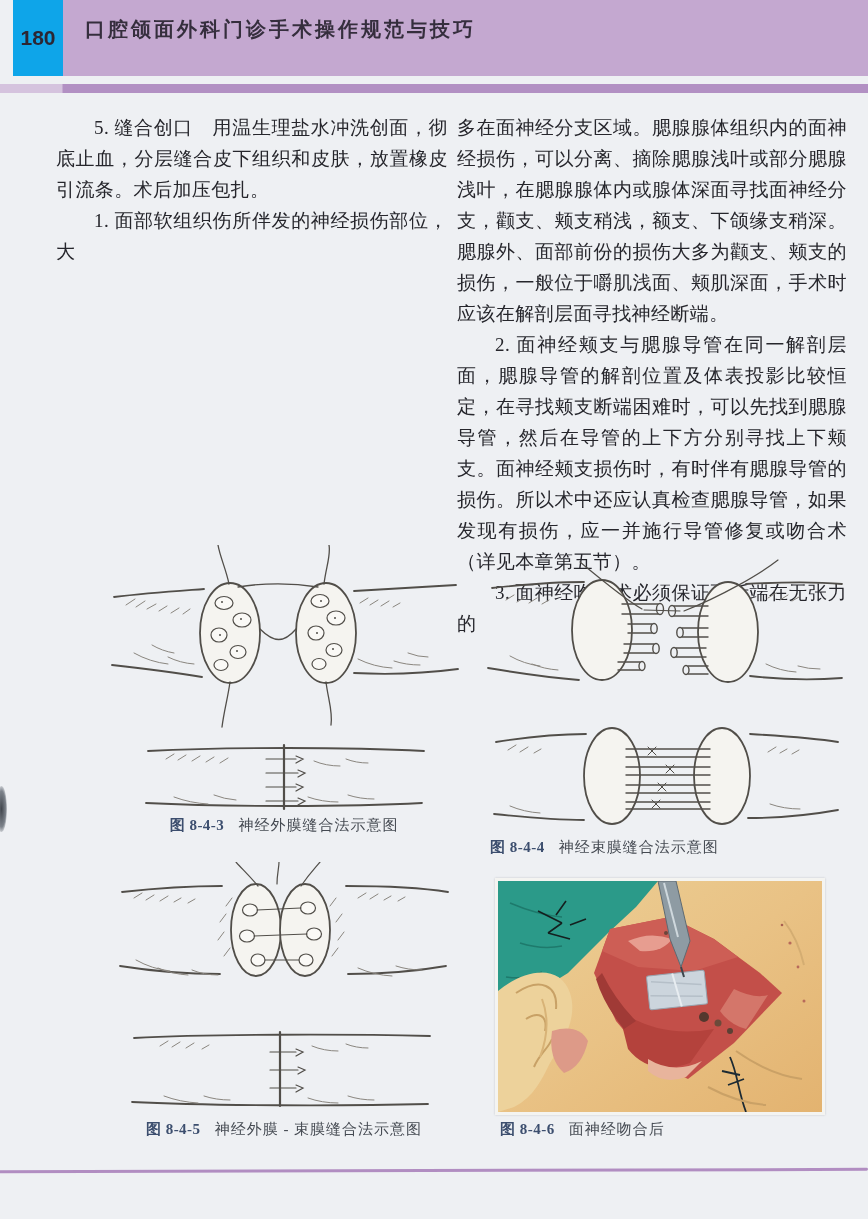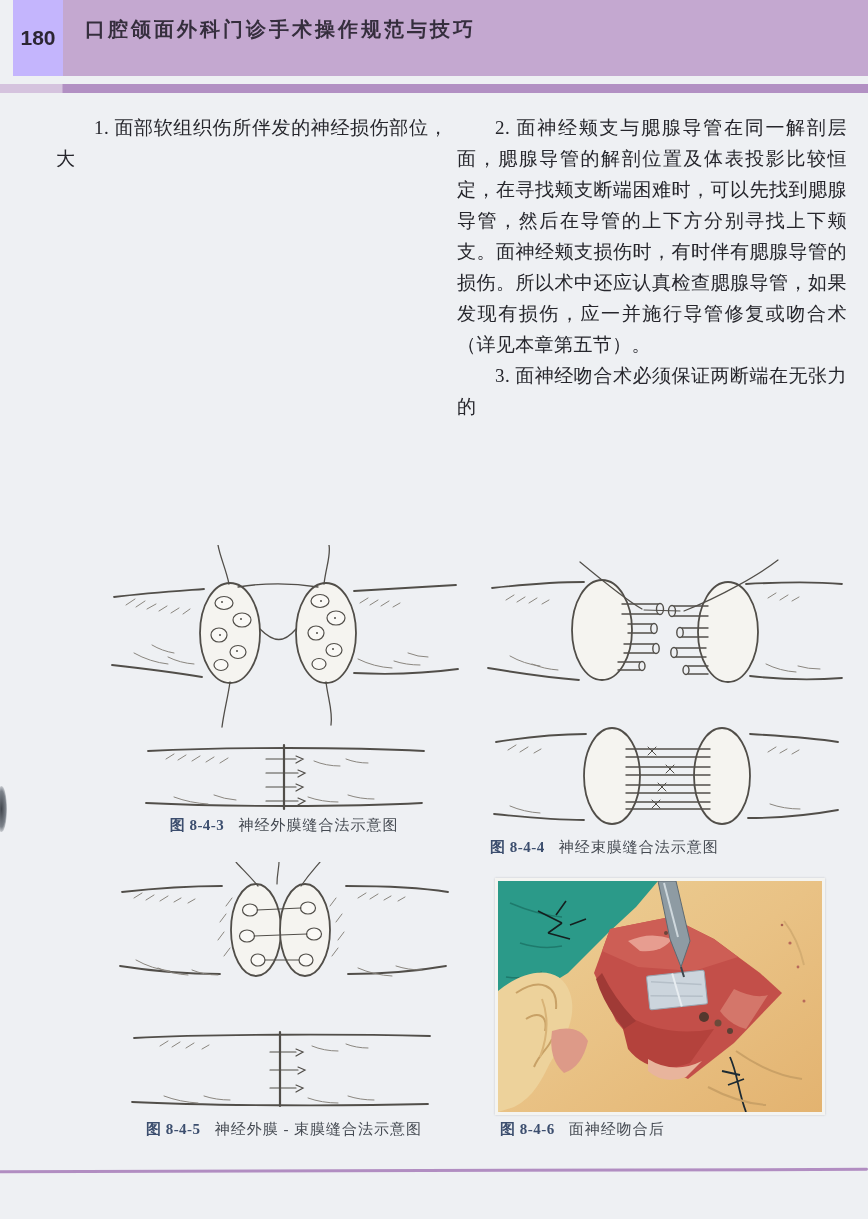--- a/index.html
+++ b/index.html
@@ -3,21 +3,21 @@
 <meta charset="utf-8">
 <style>
   html,body{margin:0;padding:0;}
   body{
     width:868px;height:1219px;position:relative;overflow:hidden;
     background:#eef0f3;
     font-family:"Liberation Serif", serif;
   }
   
   .header-band{position:absolute;left:13px;top:0;width:855px;height:76px;background:#c4a8d0;}
-  .pageno-block{position:absolute;left:0;top:0;width:50px;height:76px;background:#c4b5fd;
+  .pageno-block{position:absolute;left:0;top:0;width:50px;height:76px;background:#0ea5e9;
     display:flex;align-items:center;justify-content:center;}
   .pageno{font-family:"Liberation Sans",sans-serif;font-size:21px;font-weight:600;color:#2c2633;}
   .header-title{position:absolute;left:72px;top:0;height:59px;display:flex;align-items:center;
     font-family:"Liberation Sans",sans-serif;font-size:20px;font-weight:700;color:#352e3d;letter-spacing:3px;}
   .header-stripe{position:absolute;left:0;top:84px;width:868px;height:9px;
     background:linear-gradient(to right,#d5c3de 0px,#d5c3de 62px,#b290c3 63px,#b290c3 100%);}
   
   .col{position:absolute;width:392px;font-size:19px;line-height:31px;color:#26262c;
     text-align:justify;letter-spacing:0.4px;}
   .col p{margin:0;}
@@ -42,24 +42,26 @@
 
 <div class="header-band">
   <div class="pageno-block">
     <span class="pageno">180</span>
   </div>
   <div class="header-title">口腔颌面外科门诊手术操作规范与技巧</div>
 </div>
 <div class="header-stripe"></div>
 
 <div class="col" style="left:56px;top:112px;">
+  <p class="indent">5. 缝合创口　用温生理盐水冲洗创面，彻底止血，分层缝合皮下组织和皮肤，放置橡皮引流条。术后加压包扎。</p>
   <p class="indent">1. 面部软组织伤所伴发的神经损伤部位，大</p>
 </div>
 
 <div class="col" style="left:457px;top:112px;width:390px;">
+  <p>多在面神经分支区域。腮腺腺体组织内的面神经损伤，可以分离、摘除腮腺浅叶或部分腮腺浅叶，在腮腺腺体内或腺体深面寻找面神经分支，颧支、颊支稍浅，额支、下颌缘支稍深。腮腺外、面部前份的损伤大多为颧支、颊支的损伤，一般位于嚼肌浅面、颊肌深面，手术时应该在解剖层面寻找神经断端。</p>
   <p class="indent">2. 面神经颊支与腮腺导管在同一解剖层面，腮腺导管的解剖位置及体表投影比较恒定，在寻找颊支断端困难时，可以先找到腮腺导管，然后在导管的上下方分别寻找上下颊支。面神经颊支损伤时，有时伴有腮腺导管的损伤。所以术中还应认真检查腮腺导管，如果发现有损伤，应一并施行导管修复或吻合术（详见本章第五节）。</p>
   <p class="indent">3. 面神经吻合术必须保证两断端在无张力的</p>
 </div>
 
 <div class="fig" style="left:108px;top:545px;">
   <svg width="352" height="268" viewBox="0 0 352 268">
     <g stroke="#514e49" stroke-width="1.8" fill="none" stroke-linecap="round">
 
       <path d="M6,52 C40,48 70,46 96,44"></path>
       <path d="M4,120 C40,124 70,128 94,132"></path>

